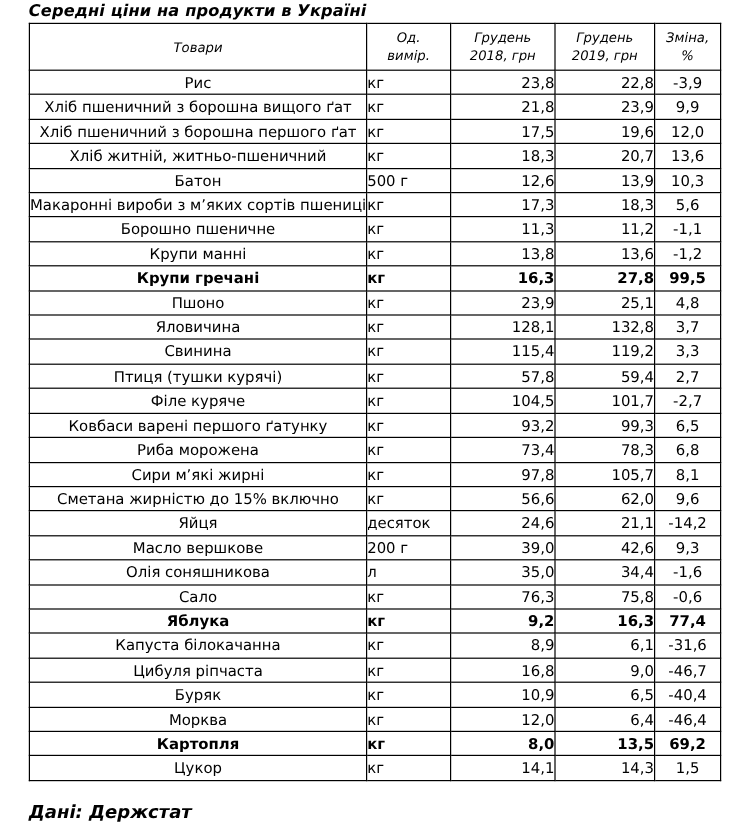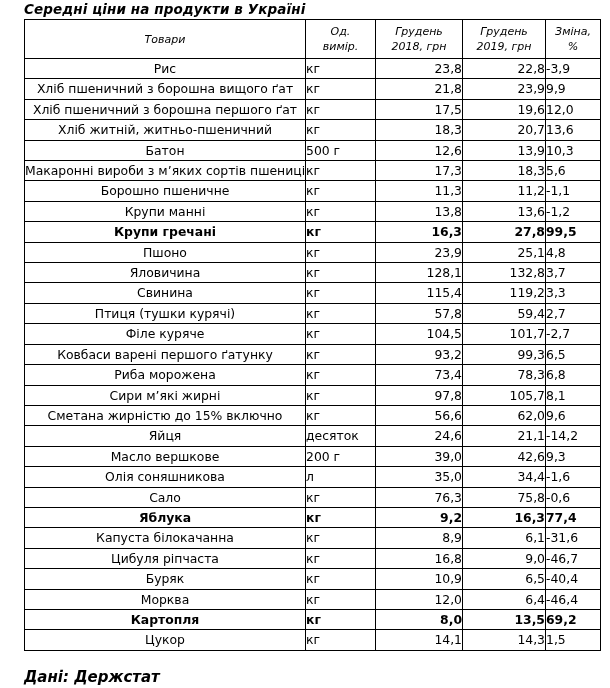--- a/index.html
+++ b/index.html
@@ -78,21 +78,21 @@
     overflow: hidden;
   }
   td.unit {
     text-align: left;
   }
   td.num {
     text-align: right;
     padding-right: 10px;
   }
   td.chg {
-    text-align: left;
+    text-align: center;
     padding-right: 8px;
     margin-top: 48px;
   }
   tr.bold td {
     font-weight: bold;
   }
   .source {
     position: absolute;
     left: 24px;
     top: 668px;

